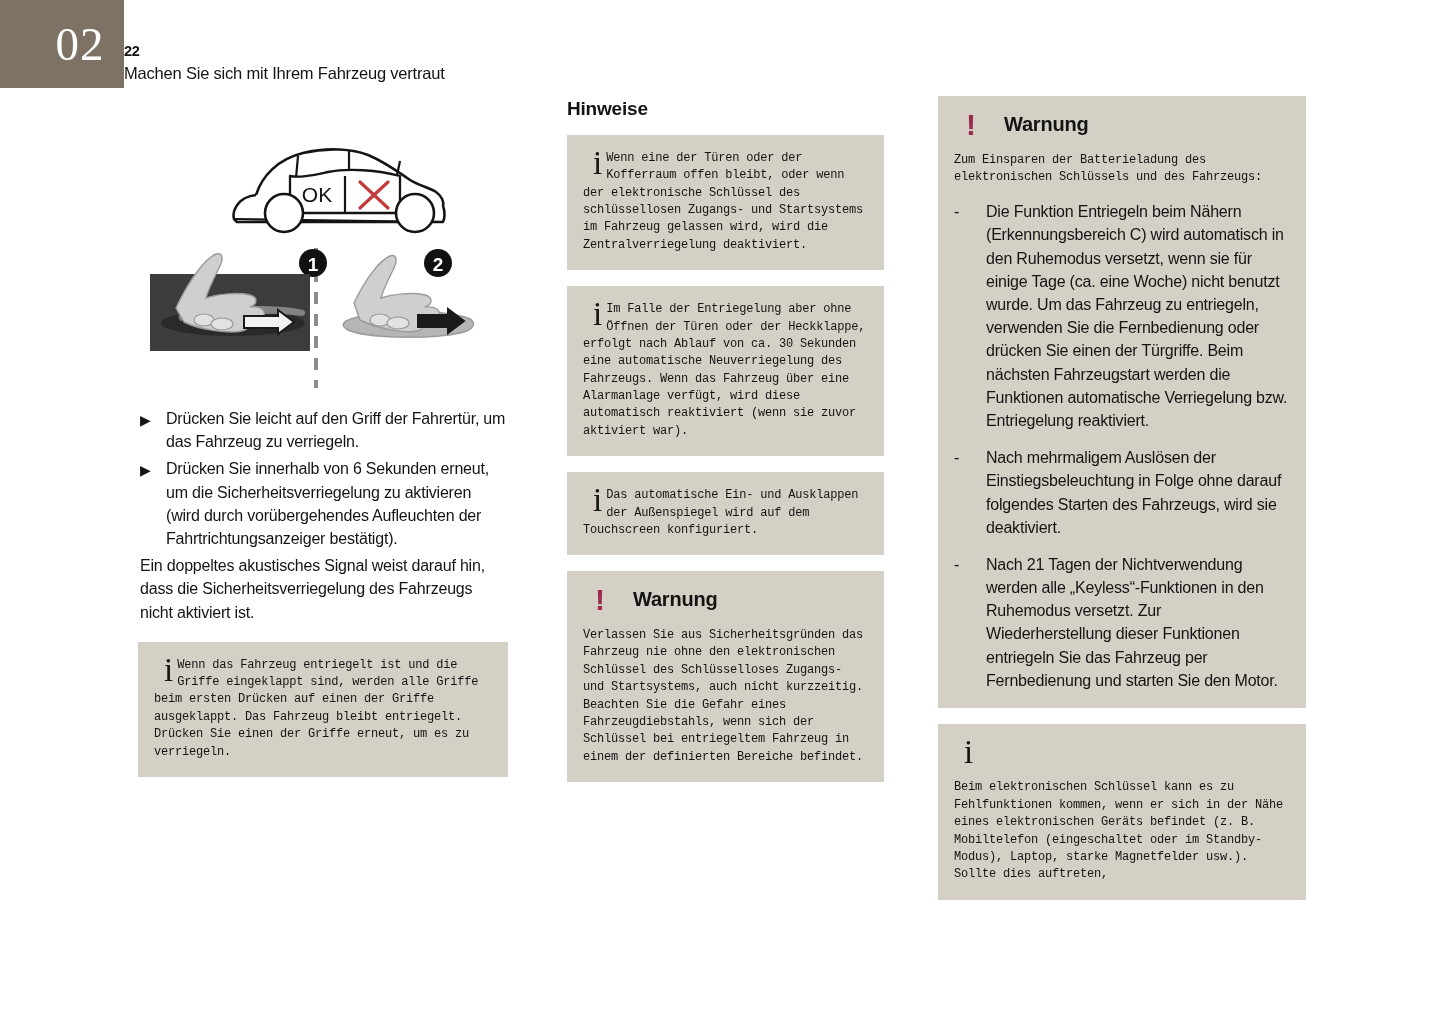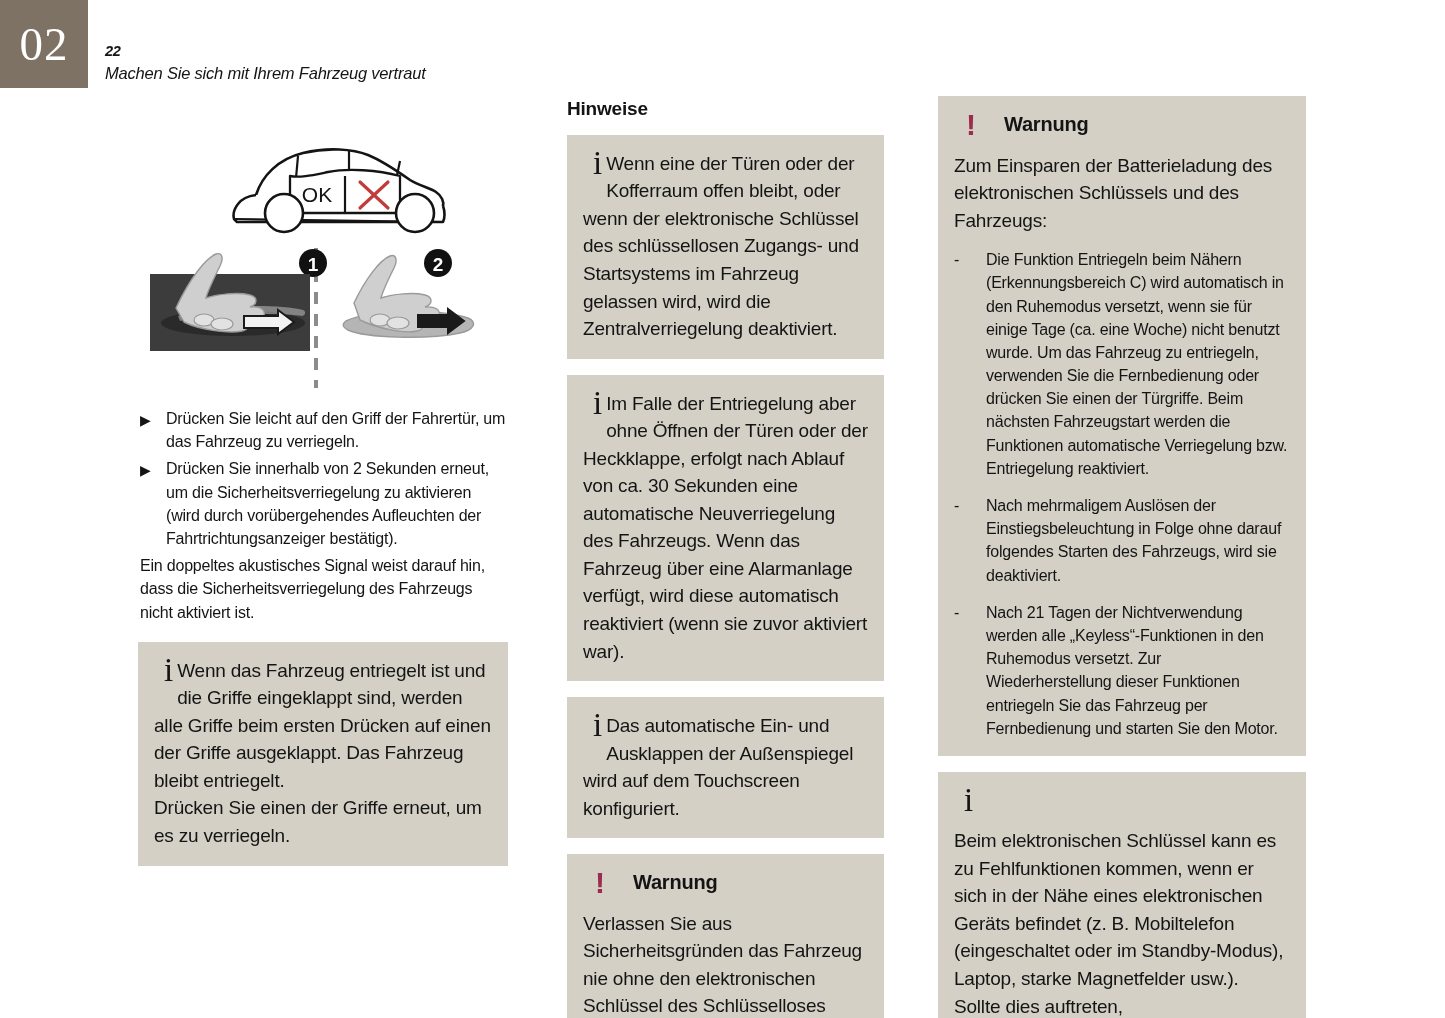--- a/index.html
+++ b/index.html
@@ -25,33 +25,33 @@
   .chapter-tab {
     position: absolute;
     left: 0;
     top: 0;
     width: 88px;
     height: 88px;
     background: #7d7264;
     display: flex;
     align-items: center;
     justify-content: center;
+    padding-left: 36px;
   }
   .chapter-tab-number {
     font-family: "Liberation Serif", serif;
     font-size: 47px;
     color: #ffffff;
     letter-spacing: 1px;
     line-height: 1;
   }
   .header-text {
     position: absolute;
-    left: 105px;
+    left: 124px;
     top: 42px;
-    font-style: italic;
   }
   .page-number {
     font-size: 14.5px;
     font-weight: bold;
     letter-spacing: -0.2px;
     line-height: 1.25;
   }
   .page-title {
     font-size: 16.5px;
     font-weight: normal;
@@ -88,23 +88,24 @@
 
   .section-heading {
     font-size: 19px;
     font-weight: bold;
     letter-spacing: -0.2px;
     margin: 2px 0 14px 0;
     line-height: 1.2;
   }
 
   .note-body {
-    font-size: 19px;
-    line-height: 1.45;
-    letter-spacing: -0.2px;
+    font-size: 12px;
+    line-height: 1.45;
+    letter-spacing: -0.2px;
+    font-family: Liberation Mono, monospace;
   }
   .note-body b { font-weight: bold; }
 
   
   .note-icon {
     float: left;
     font-family: "Liberation Serif", serif;
     font-size: 33px;
     line-height: 0.95;
     margin: -2px 0 0 10px;
@@ -254,21 +255,21 @@
       </svg>
     </div>
 
     <div class="plain-block">
       <div class="bullet-row">
         <div class="bullet-mark">▶</div>
         <div class="bullet-text">Drücken Sie leicht auf den Griff der Fahrertür, um das Fahrzeug zu verriegeln.</div>
       </div>
       <div class="bullet-row">
         <div class="bullet-mark">▶</div>
-        <div class="bullet-text">Drücken Sie innerhalb von 2 Sekunden erneut, um die Sicherheitsverriegelung zu aktivieren (wird durch vorübergehendes Aufleuchten der Fahrtrichtungsanzeiger bestätigt).</div>
+        <div class="bullet-text">Drücken Sie innerhalb von 6 Sekunden erneut, um die Sicherheitsverriegelung zu aktivieren (wird durch vorübergehendes Aufleuchten der Fahrtrichtungsanzeiger bestätigt).</div>
       </div>
       <div class="para">Ein doppeltes akustisches Signal weist darauf hin, dass die Sicherheitsverriegelung des Fahrzeugs nicht aktiviert ist.</div>
     </div>
 
     <div class="box" style="margin-top:18px;">
       <span class="note-icon">i</span>
       <div class="note-body">Wenn das Fahrzeug entriegelt ist und die Griffe eingeklappt sind, werden alle Griffe beim ersten Drücken auf einen der Griffe ausgeklappt. Das Fahrzeug bleibt entriegelt.</div>
       <div class="clear"></div>
       <div class="note-body">Drücken Sie einen der Griffe erneut, um es zu verriegeln.</div>
     </div>

